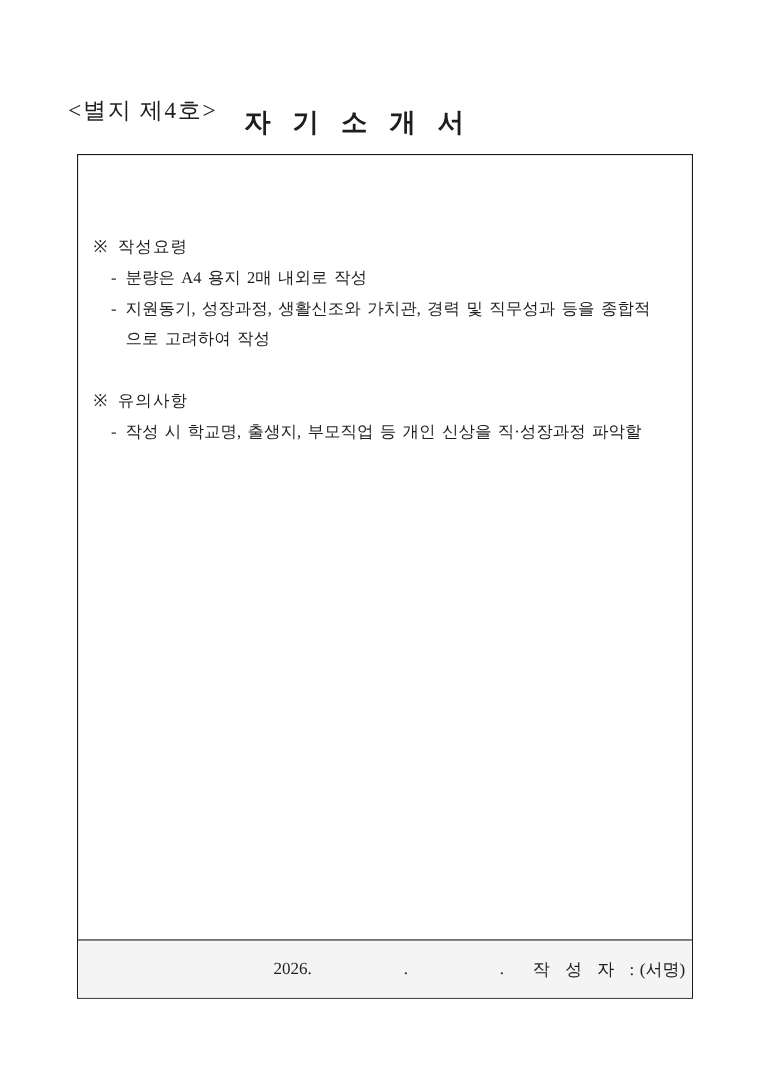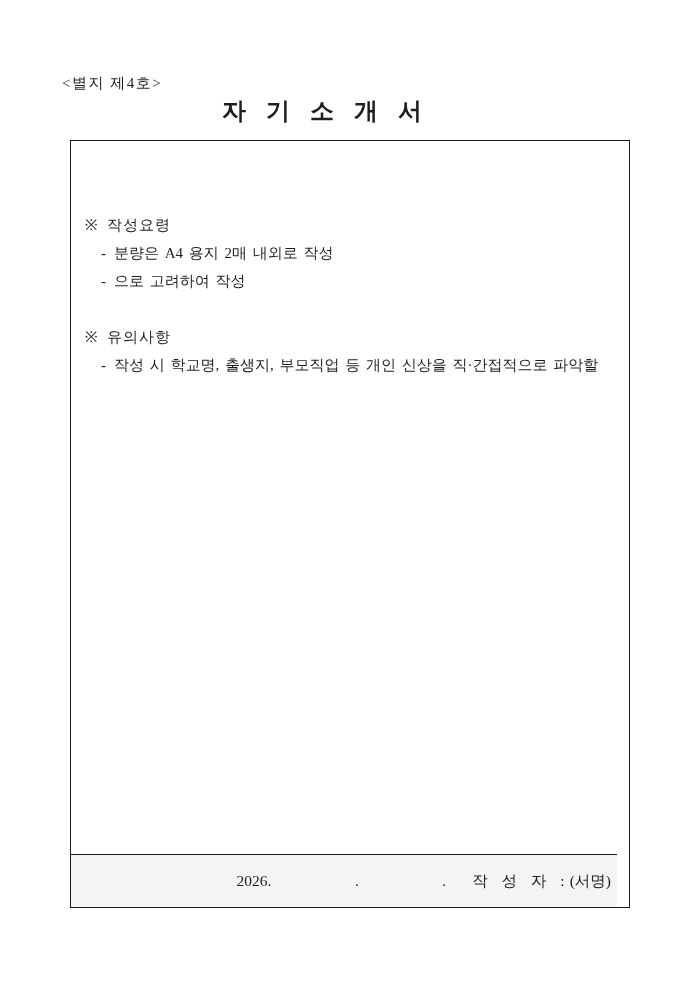--- a/index.html
+++ b/index.html
@@ -11,22 +11,22 @@
     height: 990px;
     background: #ffffff;
     position: relative;
     font-family: "Liberation Serif", "DejaVu Serif", serif;
     color: #1e1e1e;
     overflow: hidden;
   }
   .form-label {
     position: absolute;
     left: 62px;
-    top: 74px;
-    font-size: 15px;
+    top: 86px;
+    font-size: 21px;
     letter-spacing: 1.5px;
     white-space: pre;
   }
   .doc-title {
     position: absolute;
     left: 0;
     top: 95px;
     width: 644px;
     margin: 0;
     text-align: center;
@@ -80,21 +80,21 @@
     flex: 1 1 auto;
     word-spacing: 2px;
     font-family: Liberation Serif, serif;
   }
   .section + .section {
     margin-top: 28px;
   }
   .sign-row {
     position: absolute;
     left: 0;
-    right: 12px;
+    right: 0;
     bottom: 0;
     height: 53px;
     box-sizing: border-box;
     border-top: 1.5px solid #1b1b1b;
     background: #f4f4f4;
     display: flex;
     align-items: center;
     justify-content: flex-end;
     font-size: 15.5px;
   }
@@ -130,34 +130,35 @@
       </div>
       <div class="bullet">
         <span class="dash">-</span>
         <div class="btext">
           <div>분량은 A4 용지 2매 내외로 작성</div>
         </div>
       </div>
       <div class="bullet">
         <span class="dash">-</span>
         <div class="btext">
+          <div>지원동기, 성장과정, 생활신조와 가치관, 경력 및 직무성과 등을 종합적</div>
           <div>으로 고려하여 작성</div>
         </div>
       </div>
     </div>
 
     <div class="section">
       <div class="sec-head">
         <span class="marker">※</span>
         <span class="heading">유의사항</span>
       </div>
       <div class="bullet">
         <span class="dash">-</span>
         <div class="btext">
-          <div>작성 시 학교명, 출생지, 부모직업 등 개인 신상을 직·간접적으로 파악할</div>
+          <div>작성 시 학교명, 출생지, 부모직업 등 개인 신상을 직·성장과정 파악할</div>
         </div>
       </div>
     </div>
 
   </div>
 
   <div class="sign-row">
     <span class="sign-date">2026.    .    .</span>
     <span class="sign-writer">작 성 자 :</span>
     <span class="sign-sig">(서명)</span>

